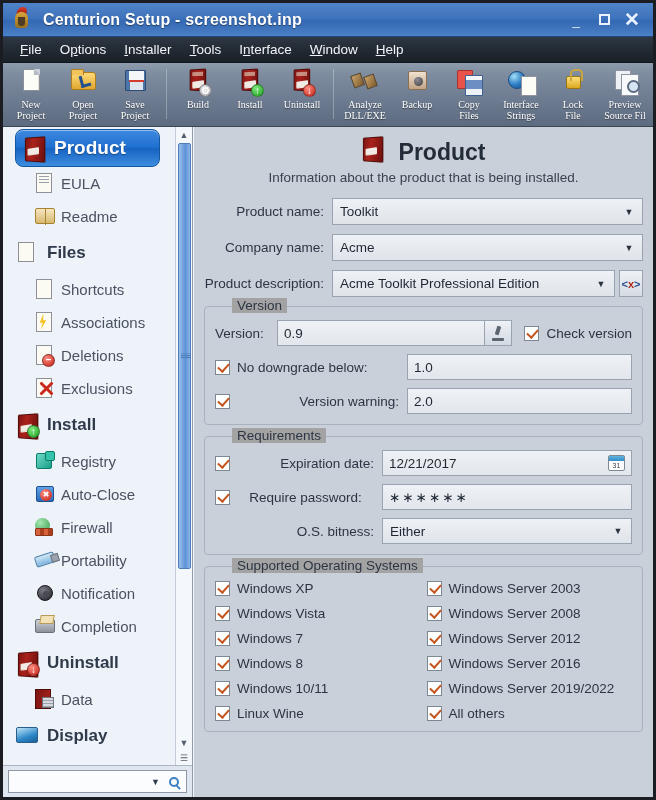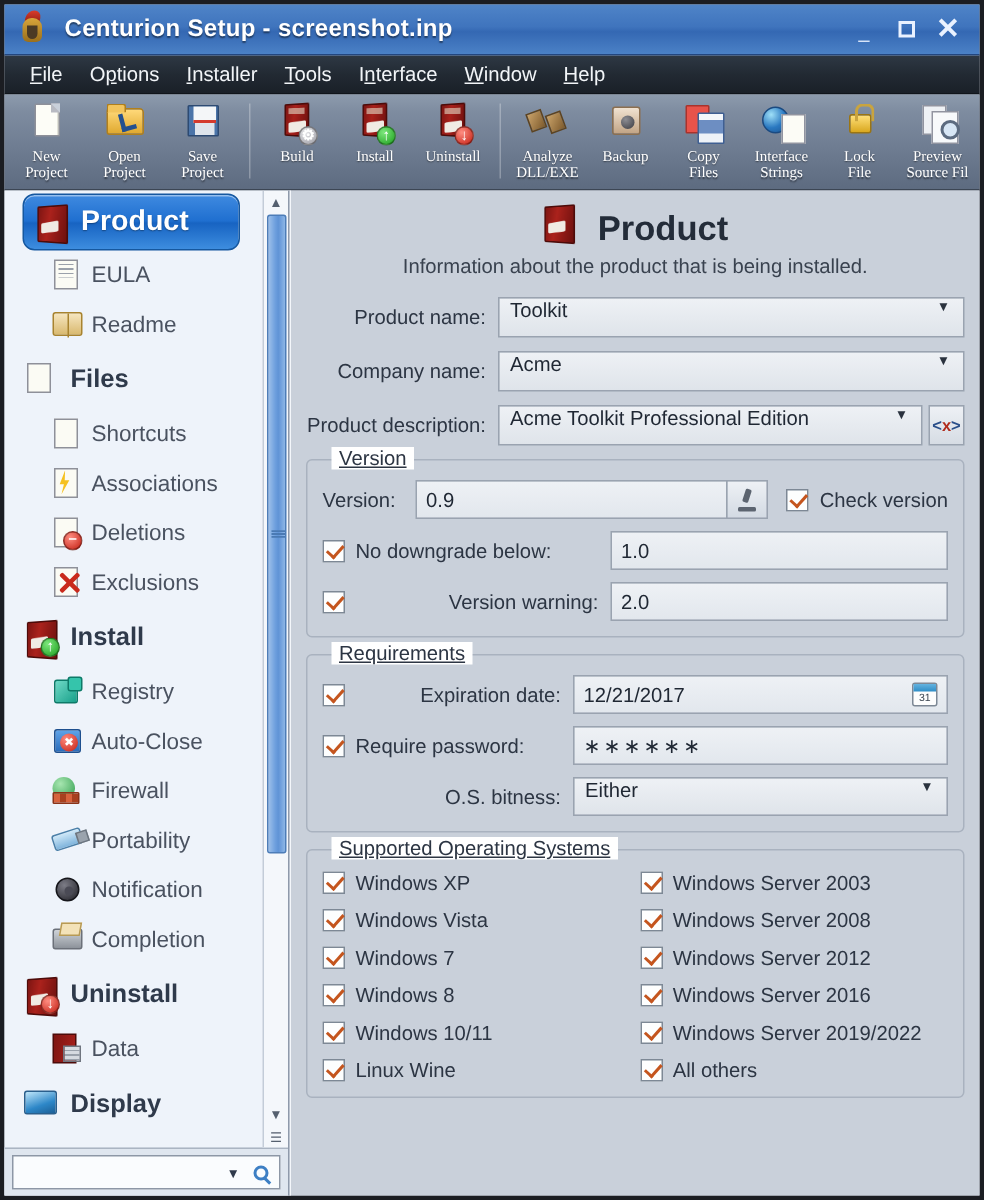--- a/index.html
+++ b/index.html
@@ -270,41 +270,41 @@
   }
   .page-head { display: flex; align-items: center; justify-content: center; gap: 9px; margin-bottom: 3px; }
   .page-head .ph-ico { width: 28px; height: 30px; position: relative; }
   .page-title { font-size: 23px; font-weight: bold; color: #232c39; }
   .page-sub { text-align: center; font-size: 13.5px; color: #39424f; margin-bottom: 13px; }
 
   .field-row { display: flex; align-items: center; margin-bottom: 9px; }
   .field-label { font-size: 13.5px; color: #2c3543; text-align: right; padding-right: 8px; flex: 0 0 auto; white-space: nowrap; }
   .combo {
     flex: 1 1 auto; height: 27px; background: linear-gradient(180deg,#eef1f5,#dfe4ea);
-    border: 1px solid #9aa3b0; display: flex; align-items: flex-start; padding: 0 2px 0 7px;
+    border: 1px solid #9aa3b0; display: flex; align-items: center; padding: 0 2px 0 7px;
     font-size: 13.5px; color: #1f2733; min-width: 0;
   }
   .combo .val { flex: 1 1 auto; overflow: hidden; white-space: nowrap; }
   .caret { width: 22px; text-align: center; color: #2a323e; font-size: 9px; }
   .xbtn {
     flex: 0 0 24px; height: 27px; margin-left: 4px;
     background: linear-gradient(180deg,#eef1f5,#d6dce4); border: 1px solid #9aa3b0;
     display: flex; align-items: center; justify-content: center;
     font-size: 11px; color: #2a4f8a; font-weight: bold;
   }
   .xbtn .xr { color:#b02b1c; }
 
   
   .group {
     border: 1px solid #a9b2bf; border-radius: 4px; padding: 13px 10px 10px 10px;
     margin-bottom: 11px; position: relative;
   }
   .group > .gtitle {
-    position: absolute; top: -9px; left: 16px; background: #ffffff;
-    padding: 0 5px; font-size: 13.5px; color: #2c3543; text-decoration: underline;
+    position: absolute; top: -9px; left: 27px; background: #a3a3a3;
+    padding: 0 5px; font-size: 13.5px; color: #2c3543;
   }
   .grow { display: flex; align-items: center; margin-bottom: 8px; }
   .grow:last-child { margin-bottom: 0; }
   .glabel { font-size: 13.5px; color: #2c3543; white-space: nowrap; }
   .tinput {
     flex: 1 1 auto; height: 26px; background: linear-gradient(180deg,#eef1f5,#e2e7ed);
     border: 1px solid #9aa3b0; display: flex; align-items: center; padding: 0 6px;
     font-size: 13.5px; color: #1f2733; min-width: 0;
   }
   .btn-sq {
@@ -700,21 +700,21 @@
           <div class="tinput">
             <span style="flex:1 1 auto;">12/21/2017</span>
             <span class="cal">
                 <span class="d">31</span>
               </span>
           </div>
         </div>
 
         <div class="grow">
           <div class="cb on"></div>
-          <div class="glabel" style="width:145px; text-align:left; padding-right:8px;">Require password:</div>
+          <div class="glabel" style="width:145px; text-align:center; padding-right:8px;">Require password:</div>
           <div class="tinput" style="letter-spacing:2px;">∗∗∗∗∗∗</div>
         </div>
 
         <div class="grow">
           <div class="glabel" style="width:167px; text-align:right; padding-right:8px;">O.S. bitness:</div>
           <div class="combo" style="height:26px;">
             <div class="val">Either</div>
             <div class="caret">▼</div>
           </div>
         </div>

